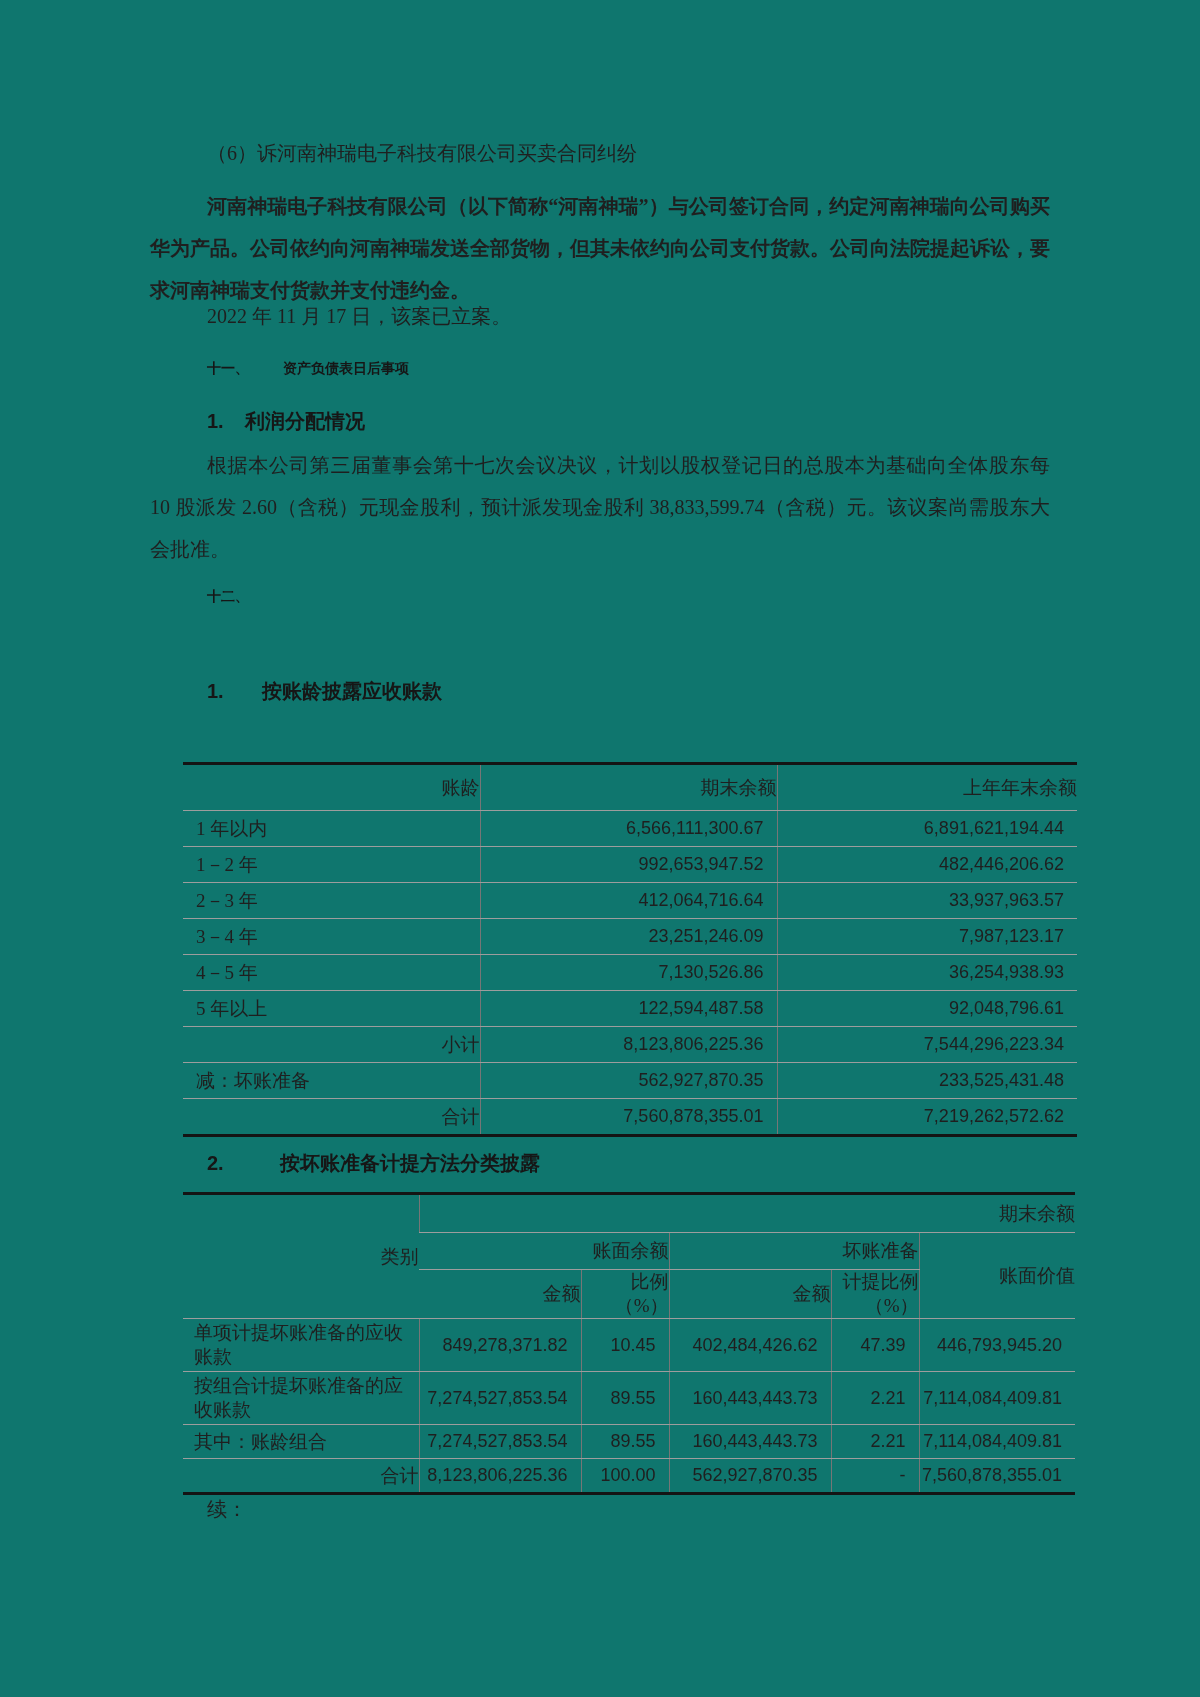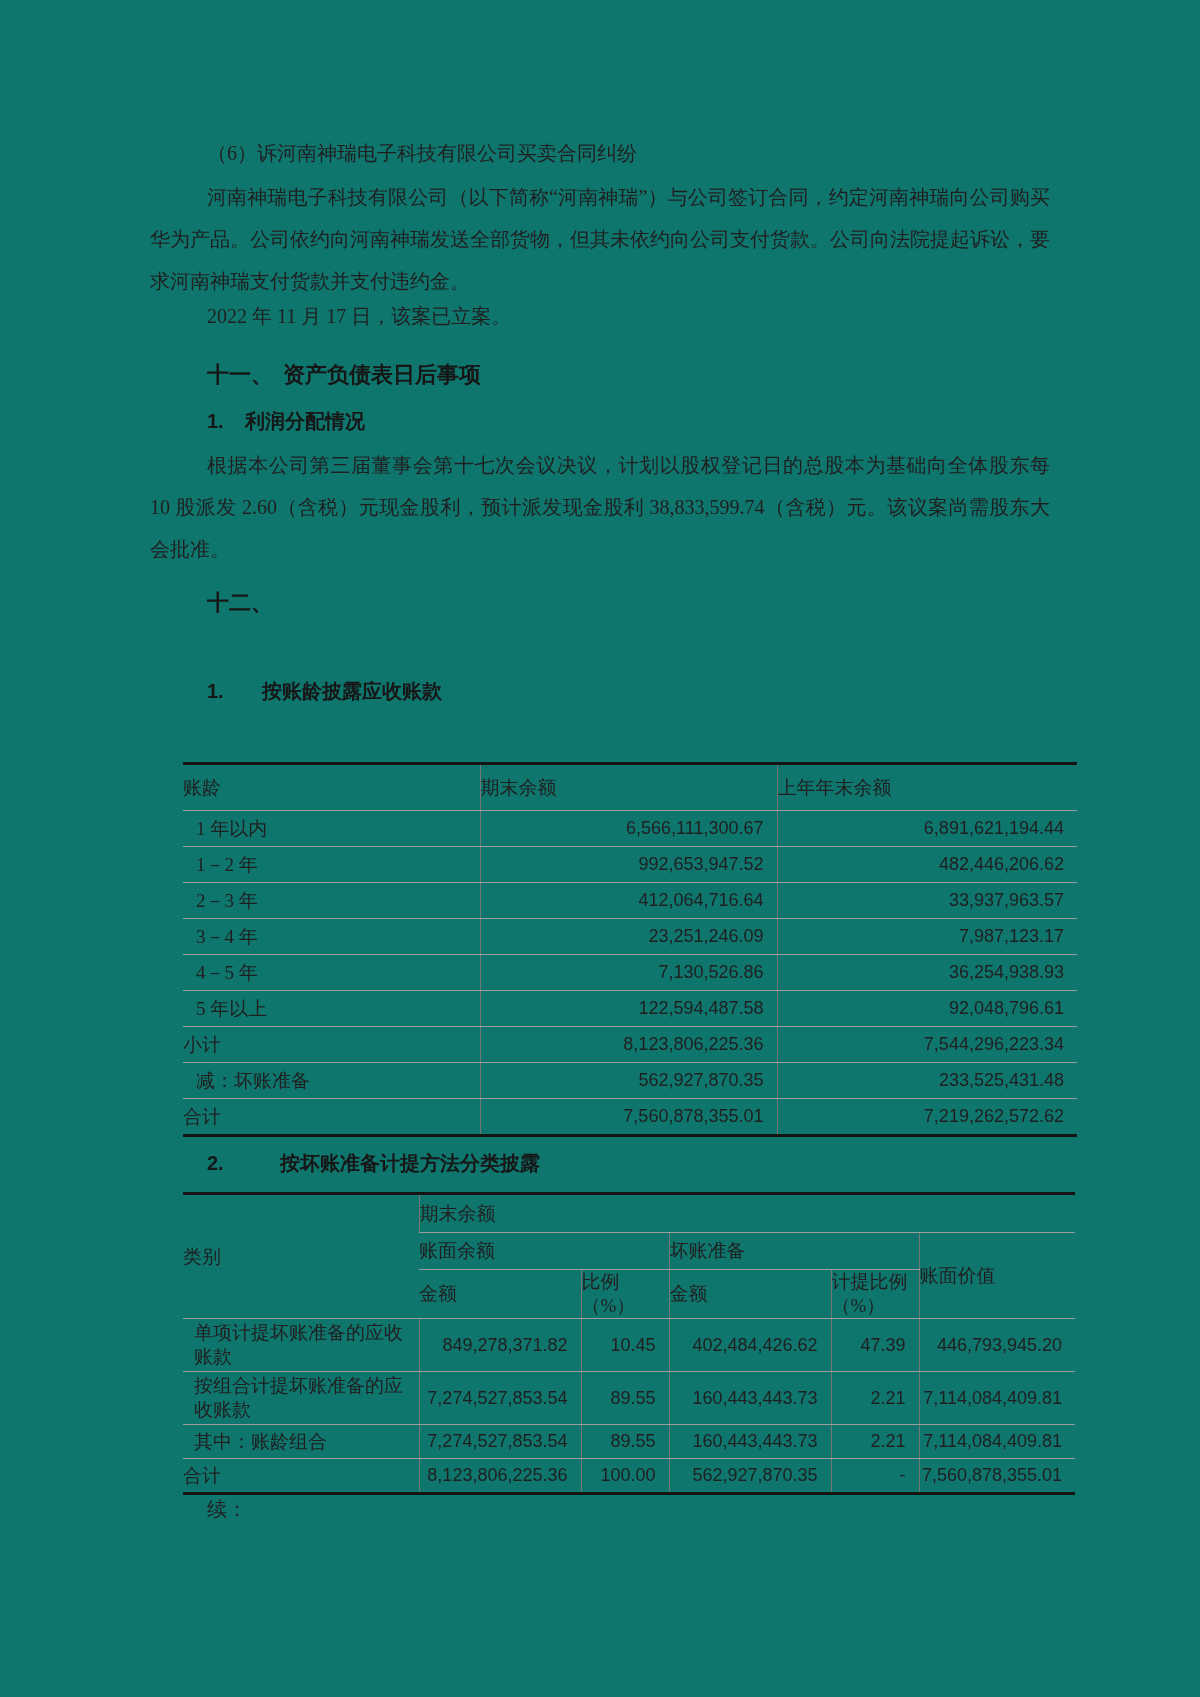--- a/index.html
+++ b/index.html
@@ -20,40 +20,40 @@
     text-indent:57px;
   }
   .indent-line { left:150px; width:900px; font-size:20px; padding-left:57px; }
   .heading {
     left:150px; width:900px;
     font-family:"Liberation Sans","DejaVu Sans",sans-serif;
     font-weight:bold; color:#161616;
     padding-left:57px;
     display:flex; align-items:baseline;
   }
-  .heading-lg { font-size:22px; }
+  .heading-lg { font-size:14px; }
   .heading-md { font-size:20px; }
   .h-num { display:inline-block; flex:0 0 auto; }
   .w76 { width:76px; } .w38 { width:38px; } .w73 { width:73px; } .w55 { width:55px; }
   table { border-collapse:collapse; table-layout:fixed; }
   .fin-table {
     left:183px;
     border-top:3px solid #141414;
     border-bottom:3px solid #141414;
     font-size:19px;
   }
   .fin-table td {
     border-bottom:1px solid #9d9d9d;
     border-left:1px solid #767676;
     vertical-align:middle;
     padding:0;
     overflow:hidden;
   }
   .fin-table td:first-child { border-left:none; }
-  .c  { text-align:left; }
+  .c  { text-align:right; }
   .lab { text-align:left; padding-left:13px !important; }
   .num {
     text-align:right; padding-right:13px !important;
     font-family:"Liberation Sans","DejaVu Sans",sans-serif;
     font-size:18px;
   }
   .t1 { width:894px; }
   .t1 .head td { height:45px; }
   .t1 .row td  { height:35px; }
   .t2 { width:892px; }
@@ -66,21 +66,21 @@
   .pre { white-space:pre-line; line-height:24px; }
   .cont-label { left:150px; font-size:20px; padding-left:57px; }
 </style>
 </head>
 <body>
 
 <div class="page">
 
   <div class="abs indent-line" style="top:140px;">（6）诉河南神瑞电子科技有限公司买卖合同纠纷</div>
 
-  <div class="abs body-text" style="top:176px;">河南神瑞电子科技有限公司（以下简称“河南神瑞”）与公司签订合同，约定河南神瑞向公司购买华为产品。公司依约向河南神瑞发送全部货物，但其未依约向公司支付货款。公司向法院提起诉讼，要求河南神瑞支付货款并支付违约金。</div>
+  <div class="abs body-text" style="top:185px;font-weight:bold;">河南神瑞电子科技有限公司（以下简称“河南神瑞”）与公司签订合同，约定河南神瑞向公司购买华为产品。公司依约向河南神瑞发送全部货物，但其未依约向公司支付货款。公司向法院提起诉讼，要求河南神瑞支付货款并支付违约金。</div>
 
   <div class="abs indent-line" style="top:303px;">2022 年 11 月 17 日，该案已立案。</div>
 
   <div class="abs heading heading-lg" style="top:360px;">
     <span class="h-num w76">十一、</span>
     <span>资产负债表日后事项</span>
   </div>
 
   <div class="abs heading heading-md" style="top:408px;">
     <span class="h-num w38">1.</span>

